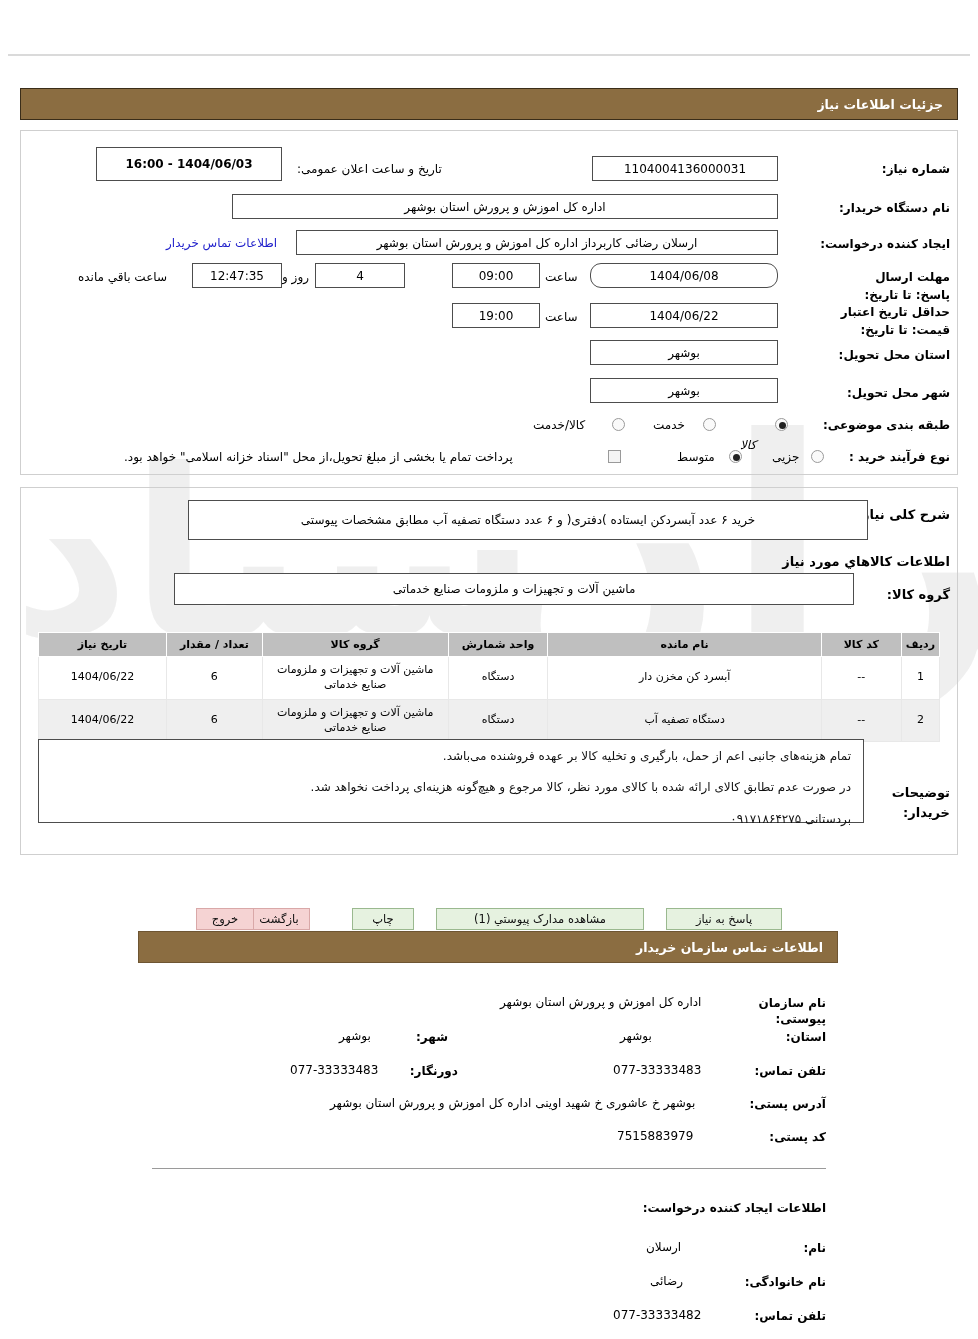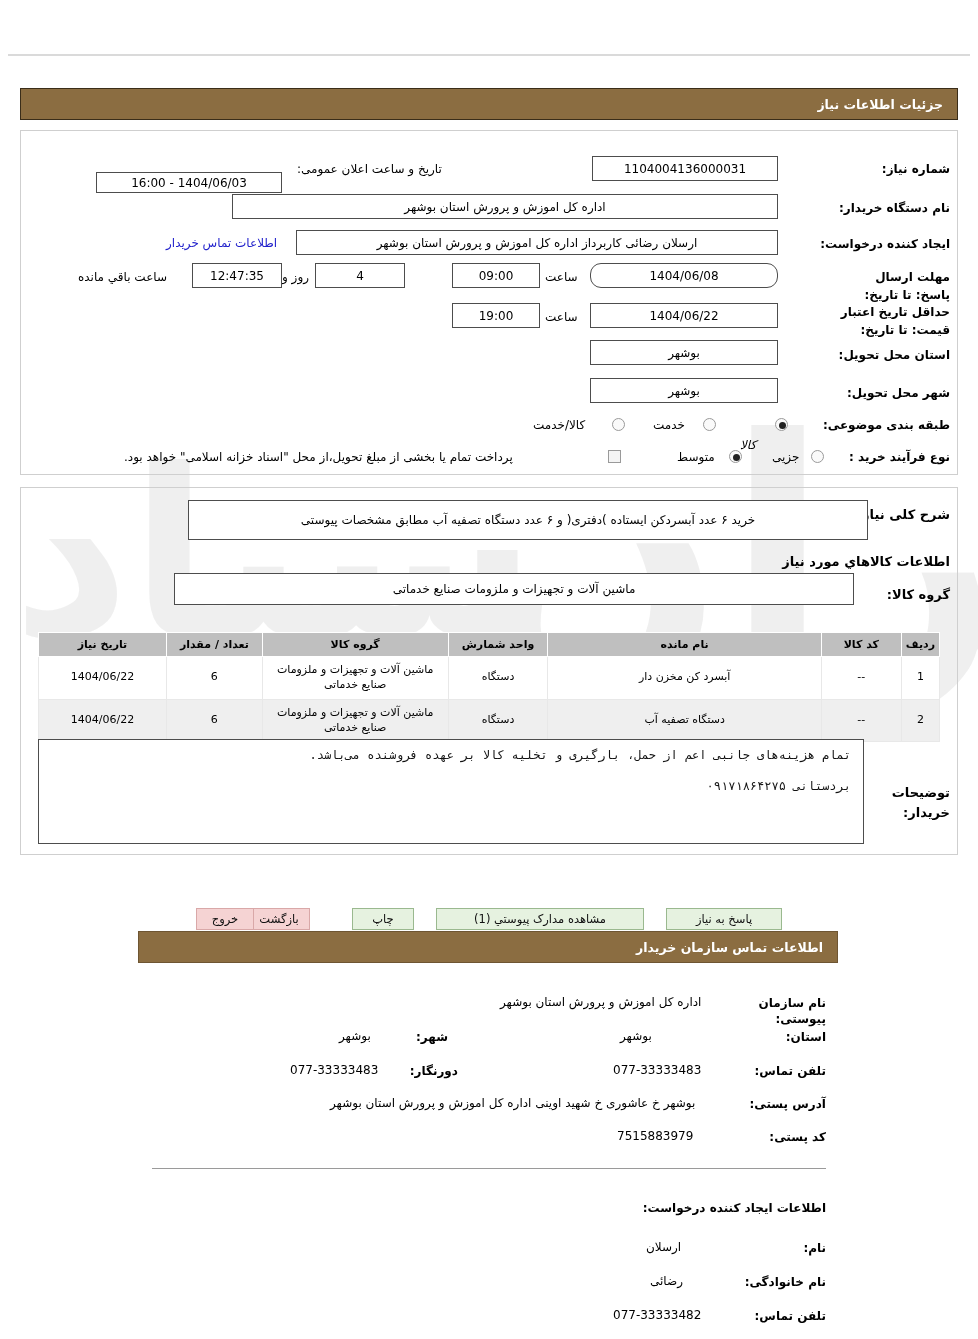--- a/index.html
+++ b/index.html
@@ -192,21 +192,21 @@
 
   <div class="bar" style="left:20px; top:88px; width:938px; height:32px; justify-content:flex-start;">
     <span>جزئیات اطلاعات نیاز</span>
   </div>
 
   <div class="panel" style="left:20px; top:130px; width:938px; height:345px;"></div>
 
   <div class="lbl" style="right:28px; top:161px; width:100px;">شماره نیاز:</div>
   <div class="box c" style="left:592px; top:156px; width:186px; height:25px;">1104004136000031</div>
   <div class="plain" style="left:297px; top:162px;">تاریخ و ساعت اعلان عمومی:</div>
-  <div class="box c" style="left:96px; top:172px; width:186px; height:21px;">1404/06/03 - 16:00</div>
+  <div class="box c" style="left:96px; top:147px; width:186px; height:34px;font-weight:bold;">1404/06/03 - 16:00</div>
 
   <div class="lbl" style="right:28px; top:200px; width:120px;">نام دستگاه خریدار:</div>
   <div class="box r" style="left:232px; top:194px; width:546px; height:25px; justify-content:center;">اداره کل اموزش و پرورش استان بوشهر</div>
 
   <div class="lbl" style="right:28px; top:236px; width:130px;">ایجاد کننده درخواست:</div>
   <div class="box r" style="left:296px; top:230px; width:482px; height:25px; justify-content:center;">ارسلان رضائی کاربرداز اداره کل اموزش و پرورش استان بوشهر</div>
   <div class="link" style="left:166px; top:236px;">اطلاعات تماس خریدار</div>
 
   <div class="lbl" style="right:28px; top:268px; width:110px; line-height:1.5;">مهلت ارسال پاسخ: تا تاریخ:</div>
   <div class="box c" style="left:590px; top:263px; width:188px; height:25px;border-radius:11px;">1404/06/08</div>
@@ -282,22 +282,23 @@
         <td>دستگاه تصفیه آب</td>
         <td>دستگاه</td>
         <td>ماشین آلات و تجهیزات و ملزومات صنایع خدماتی</td>
         <td>6</td>
         <td>1404/06/22</td>
       </tr>
     </tbody>
   </table>
 
   <div class="lbl" style="right:28px; top:783px; width:62px; font-size:13px; line-height:1.5;">توضیحات خریدار:</div>
-  <div class="notebox" style="left:38px; top:739px; width:826px; height:105px;font-family:Liberation Mono, monospace;">
+  <div class="notebox" style="left:38px; top:739px; width:826px; height:84px;">
     <p>تمام هزینه‌های جانبی اعم از حمل، بارگیری و تخلیه کالا بر عهده فروشنده می‌باشد.</p>
+    <p>در صورت عدم تطابق کالای ارائه شده با کالای مورد نظر، کالا مرجوع و هیچ‌گونه هزینه‌ای پرداخت نخواهد شد.</p>
     <p>بردستانی ۰۹۱۷۱۸۶۴۲۷۵</p>
   </div>
 
   <div class="btn" style="left:666px; top:864px; width:116px;">پاسخ به نیاز</div>
   <div class="btn" style="left:436px; top:864px; width:208px;">مشاهده مدارک پیوستي (1)</div>
   <div class="btn" style="left:352px; top:864px; width:62px;">چاپ</div>
   <div class="btn danger" style="left:248px; top:864px; width:62px;">بازگشت</div>
   <div class="btn danger" style="left:196px; top:864px; width:58px;">خروج</div>
 
   <div class="bar" style="left:138px; top:931px; width:700px; height:32px; border-color:#6e5532;">

